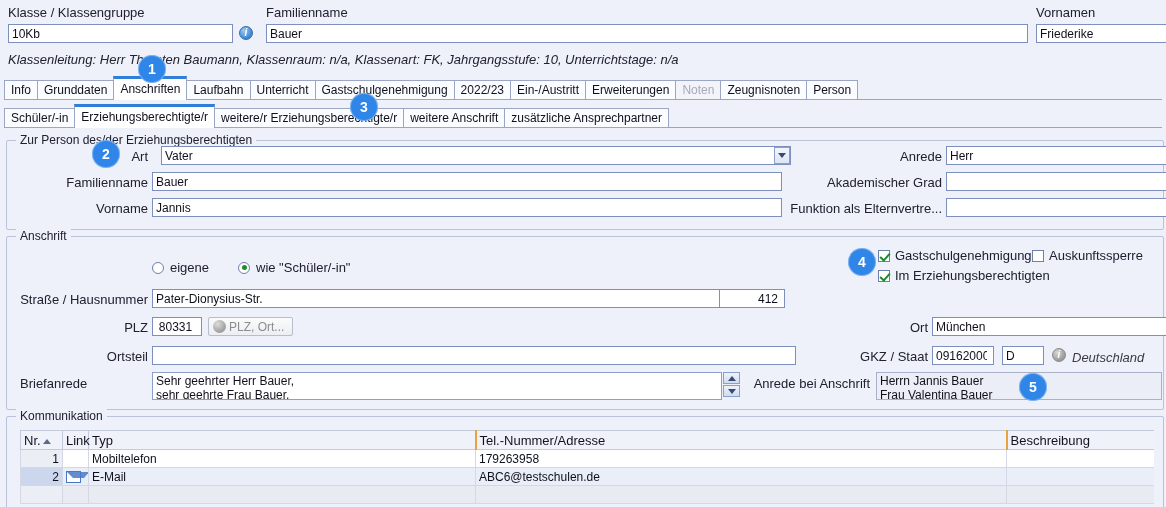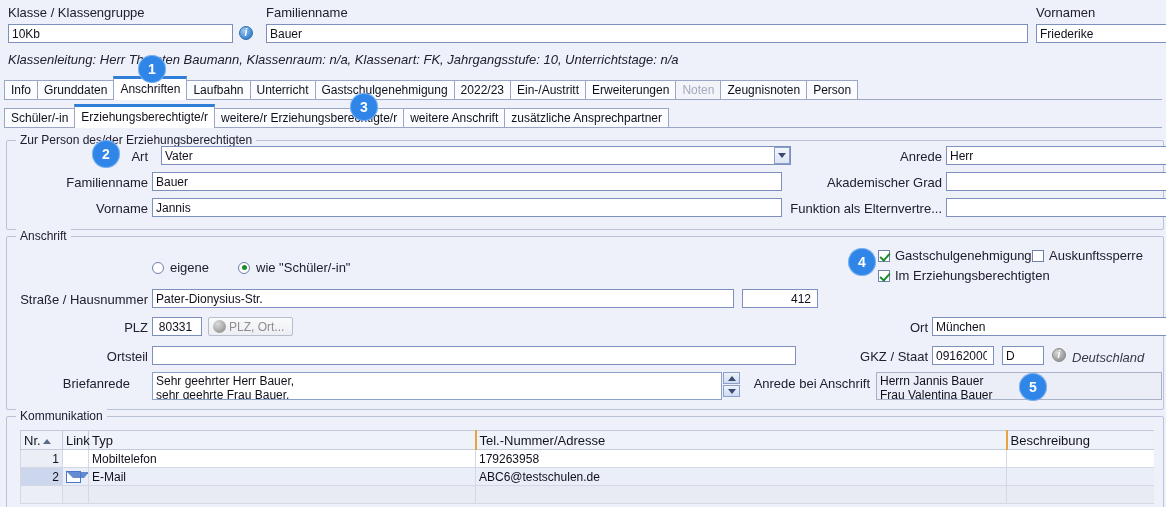--- a/index.html
+++ b/index.html
@@ -285,33 +285,33 @@
     <span class="rbox"></span>
     <span class="lbl">eigene</span>
   </div>
   <div class="radio" style="position:absolute;left:238px;top:260px;">
     <span class="rbox on"></span>
     <span class="lbl">wie "Schüler/-in"</span>
   </div>
 
   <div class="lbl" style="position:absolute;left:20px;top:292px;width:128px;text-align:right;">Straße / Hausnummer</div>
   <input class="field" style="position: absolute; left: 152px; top: 289px; width: 582px;" value="Pater-Dionysius-Str.">
-  <input class="field num" style="position: absolute; left: 742px; top: 289px; width: 76px;" value="412">
+  <input class="field num" style="position: absolute; left: 719px; top: 289px; width: 66px;" value="412">
 
   <div class="lbl" style="position:absolute;left:20px;top:320px;width:128px;text-align:right;">PLZ</div>
   <input class="field num" style="position: absolute; left: 152px; top: 317px; width: 50px; text-align: center;" value="80331">
   <div class="btn" style="position:absolute;left:208px;top:317px;">
     <span class="dot"></span>
     <span>PLZ, Ort...</span>
   </div>
 
   <div class="lbl" style="position:absolute;left:20px;top:349px;width:128px;text-align:right;">Ortsteil</div>
   <input class="field" style="position: absolute; left: 152px; top: 346px; width: 644px;" value="">
 
-  <div class="lbl" style="position:absolute;left:2px;top:376px;width:128px;text-align:right;">Briefanrede</div>
+  <div class="lbl" style="position:absolute;left:20px;top:376px;width:128px;text-align:left;">Briefanrede</div>
   <div class="textarea2" style="position:absolute;left:152px;top:372px;width:570px;height:28px;">
     <div>Sehr geehrter Herr Bauer,</div>
     <div>sehr geehrte Frau Bauer,</div>
   </div>
   <div class="spin" style="position:absolute;left:723px;top:372px;">
       <span class="a"></span>
     </div>
   <div class="spin" style="position:absolute;left:723px;top:385px;">
       <span class="b"></span>
     </div>

